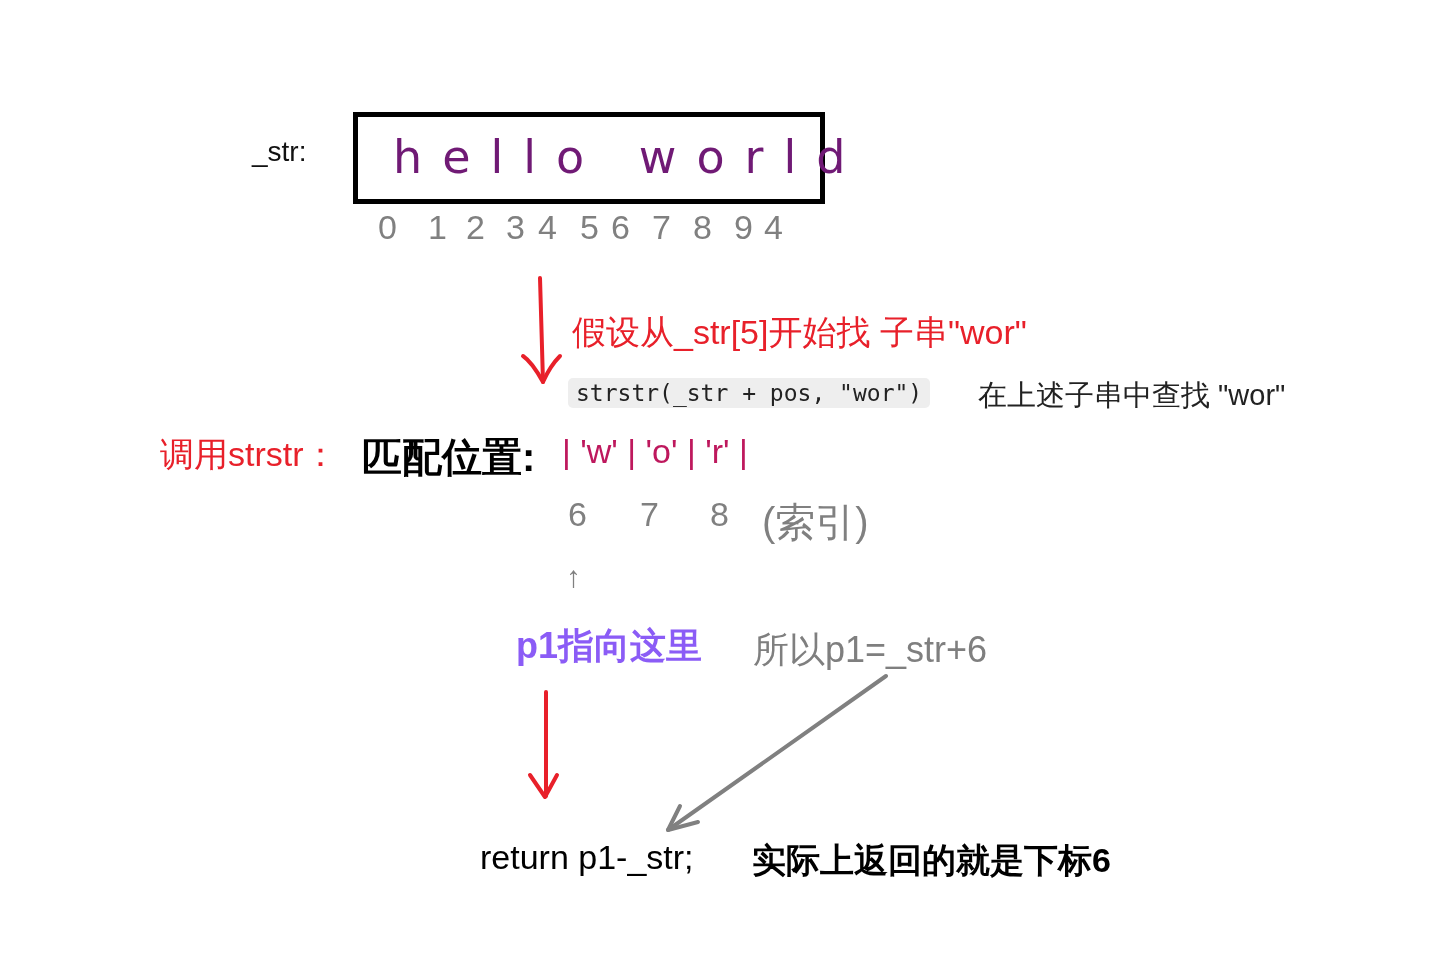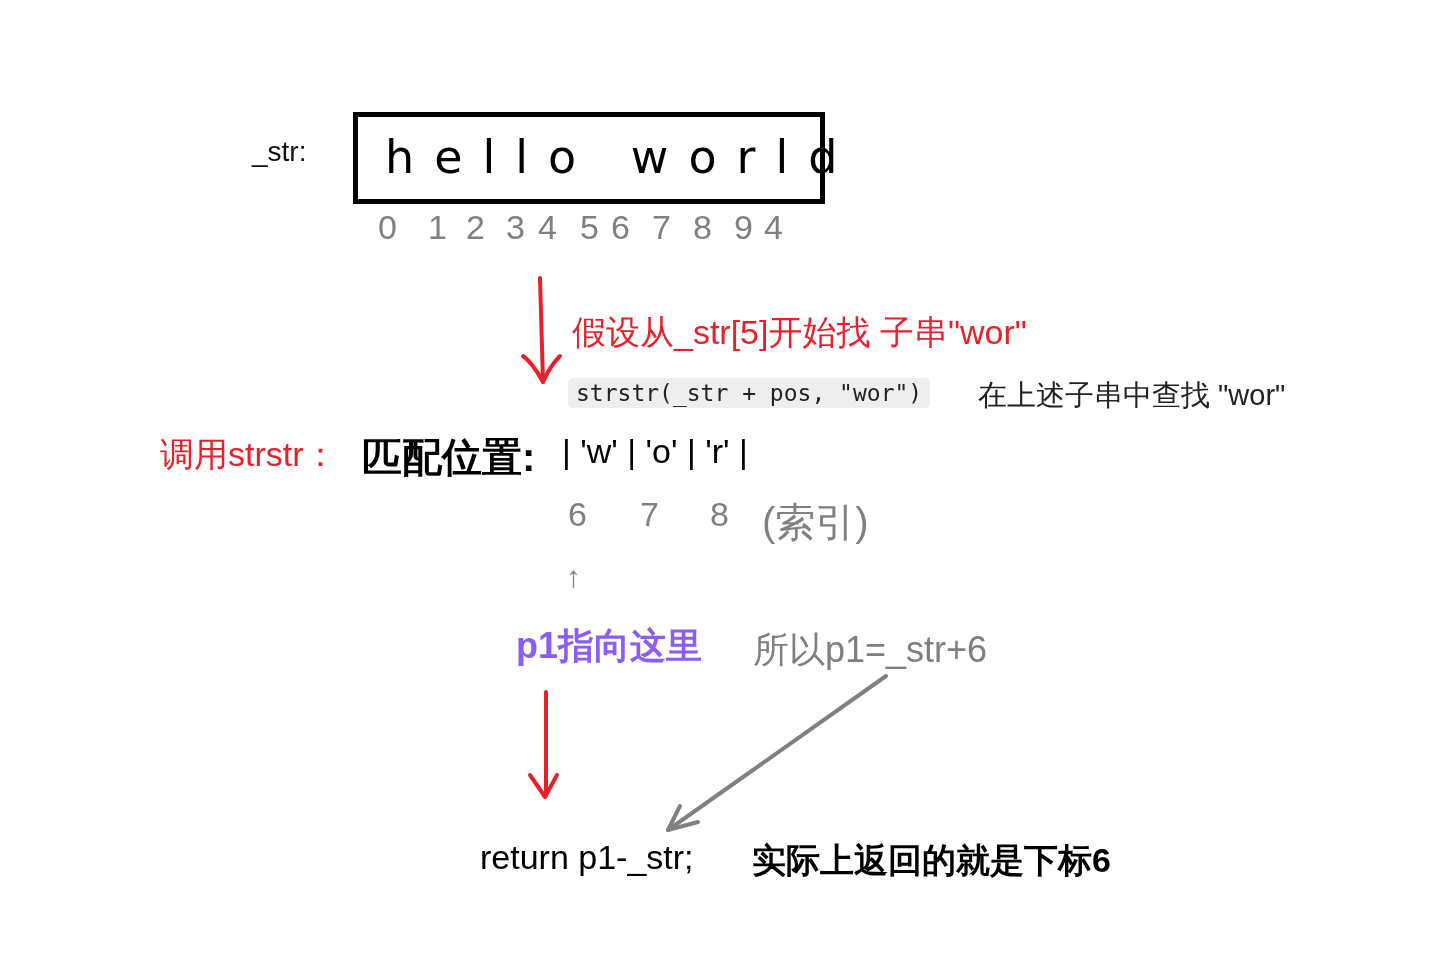--- a/index.html
+++ b/index.html
@@ -1,30 +1,30 @@
 <!DOCTYPE html>
 <html><head>
 <meta charset="utf-8">
 <style>
   html, body { margin:0; padding:0; background:#ffffff; }
   body { width:1438px; height:959px; position:relative; overflow:hidden;
          font-family:"Liberation Sans","DejaVu Sans",sans-serif; }
   .abs { position:absolute; white-space:nowrap; }
   .str-label { left:252px; top:136px; font-size:28px; color:#111; }
   .str-box { left:353px; top:112px; width:472px; height:92px; border:5px solid #000; box-sizing:border-box; }
-  .str-text { left:385px; top:130px; font-size:46px; letter-spacing:20px; color:#000000; font-family:"DejaVu Sans",sans-serif; }
+  .str-text { left:393px; top:130px; font-size:46px; letter-spacing:20px; color:#701a75; font-family:"DejaVu Sans",sans-serif; }
   .idx { top:208px; font-size:34px; color:#808080; }
   .red { color:#e8202a; }
   .hint1 { left:572px; top:310px; font-size:34px; }
   .code-chip { left:568px; top:378px; background:#eeeeee; border-radius:5px; padding:2px 8px;
                font-family:"DejaVu Sans Mono","Liberation Mono",monospace; font-size:23px; color:#222; }
   .hint2 { left:978px; top:376px; font-size:29px; color:#222; }
   .call-label { left:160px; top:432px; font-size:34px; }
   .match-label { left:362px; top:430px; font-size:40px; font-weight:bold; color:#000; }
-  .match-cells { left:562px; top:432px; font-size:34px; color:#000000; }
+  .match-cells { left:562px; top:432px; font-size:34px; color:#be185d; }
   .match-idx { top:495px; font-size:34px; color:#808080; }
   .index-note { left:762px; top:495px; font-size:40px; font-weight:normal; color:#808080; }
   .up-arrow { left:566px; top:560px; font-size:30px; color:#808080; }
   .p1-label { left:516px; top:622px; font-size:36px; font-weight:bold; color:#8b5cf6; }
   .so-label { left:753px; top:626px; font-size:36px; color:#7f7f7f; }
   .return-code { left:480px; top:838px; font-size:34px; color:#000; }
   .return-note { left:752px; top:838px; font-size:34px; font-weight:bold; color:#000000; }
   svg.arrows { position:absolute; left:0; top:0; }
 </style>
 </head>

